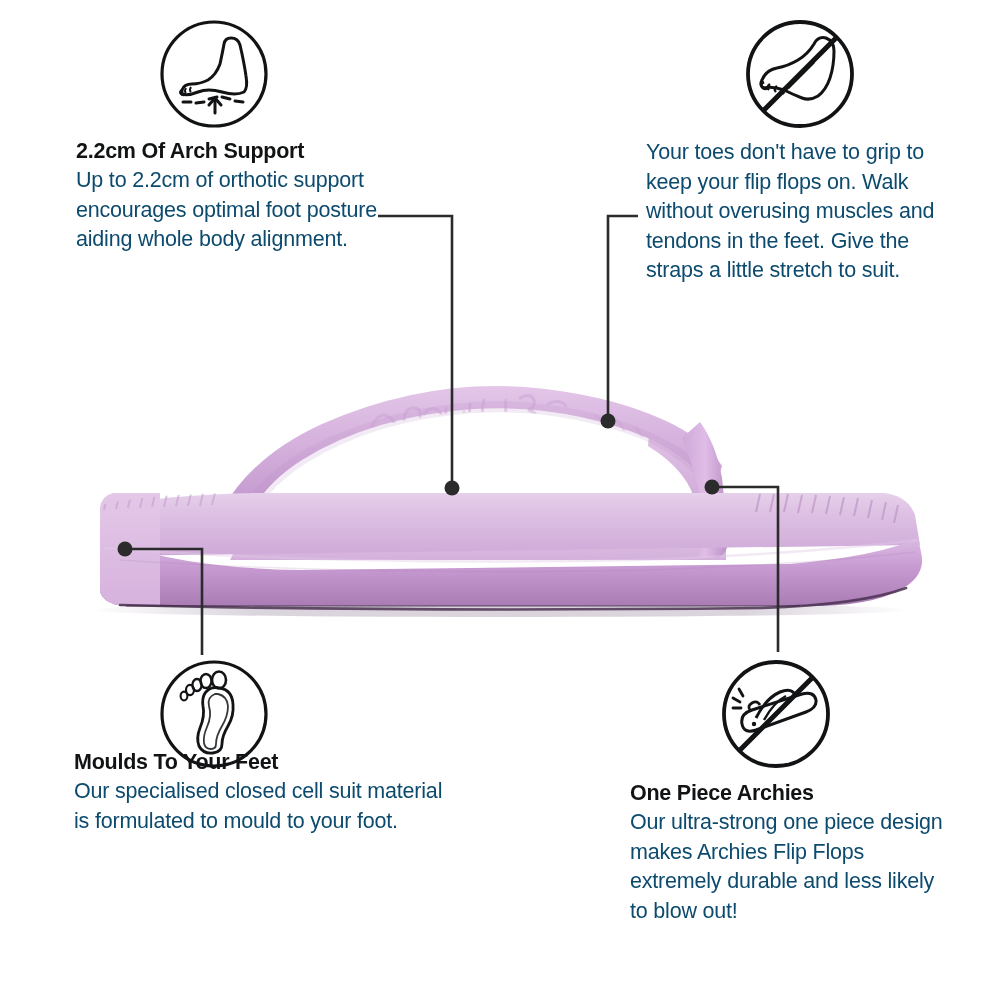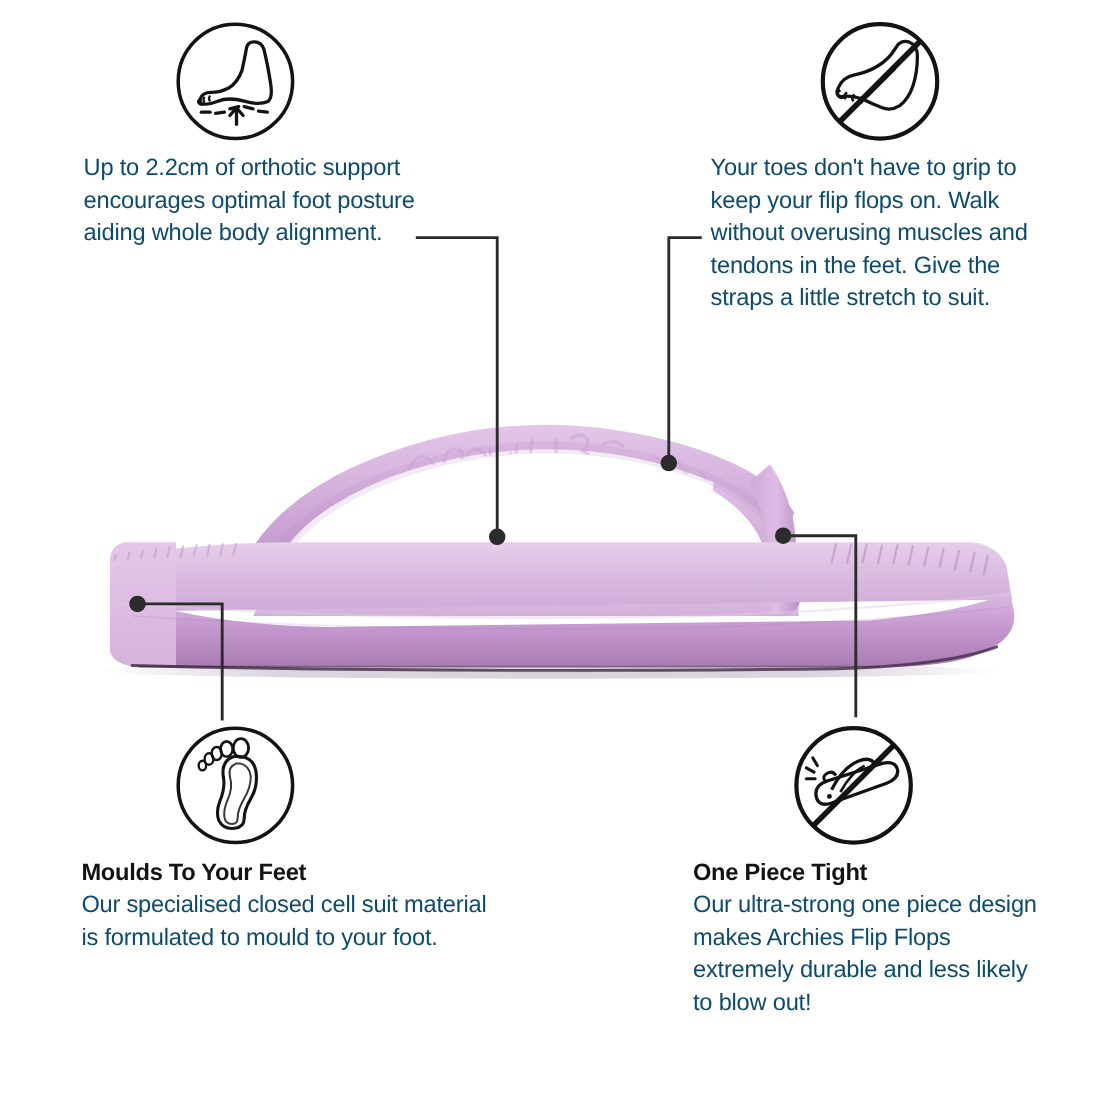--- a/index.html
+++ b/index.html
@@ -31,21 +31,21 @@
   .callout .c-body{
     font-size:21.5px;
     line-height:29.5px;
     letter-spacing:-0.2px;
     margin:0;
     color:#0c4a6e;
     font-weight:400;
   }
   #callout-arch{left:76px;top:138px;width:320px;}
   #callout-strap{left:646px;top:138px;width:318px;}
-  #callout-mould{left:74px;top:780px;width:372px;}
+  #callout-mould{left:74px;top:749px;width:372px;}
   #callout-onepiece{left:630px;top:780px;width:320px;}
 
   
   #leaders{position:absolute;left:0;top:0;width:1000px;height:1000px;pointer-events:none;}
 
   
   #product{position:absolute;left:0;top:360px;width:1000px;height:280px;}
 </style>
 </head>
 <body>
@@ -306,30 +306,31 @@
         <line x1="21" y1="50" x2="13" y2="50"></line>
         <line x1="23" y1="38" x2="19" y2="31"></line>
       </g>
       <circle cx="34" cy="66" r="2.2" fill="#111315"></circle>
 
       <line x1="20" y1="92" x2="92" y2="20" stroke="#111315" stroke-width="5" stroke-linecap="round"></line>
     </svg>
   </div>
 
   <div class="callout" id="callout-arch">
+    <p class="c-title">2.2cm Of Arch Support</p>
     <p class="c-body">Up to 2.2cm of orthotic support encourages optimal foot posture aiding whole body alignment.</p>
   </div>
 
   <div class="callout" id="callout-strap">
     <p class="c-body">Your toes don't have to grip to keep your flip flops on. Walk without overusing muscles and tendons in the feet. Give the straps a little stretch to suit.</p>
   </div>
 
   <div class="callout" id="callout-mould">
     <p class="c-title">Moulds To Your Feet</p>
     <p class="c-body">Our specialised closed cell suit material is formulated to mould to your foot.</p>
   </div>
 
   <div class="callout" id="callout-onepiece">
-    <p class="c-title">One Piece Tight</p>
+    <p class="c-title">One Piece Archies</p>
     <p class="c-body">Our ultra-strong one piece design makes Archies Flip Flops extremely durable and less likely to blow out!</p>
   </div>
 
 </div>
 
 </body></html>

